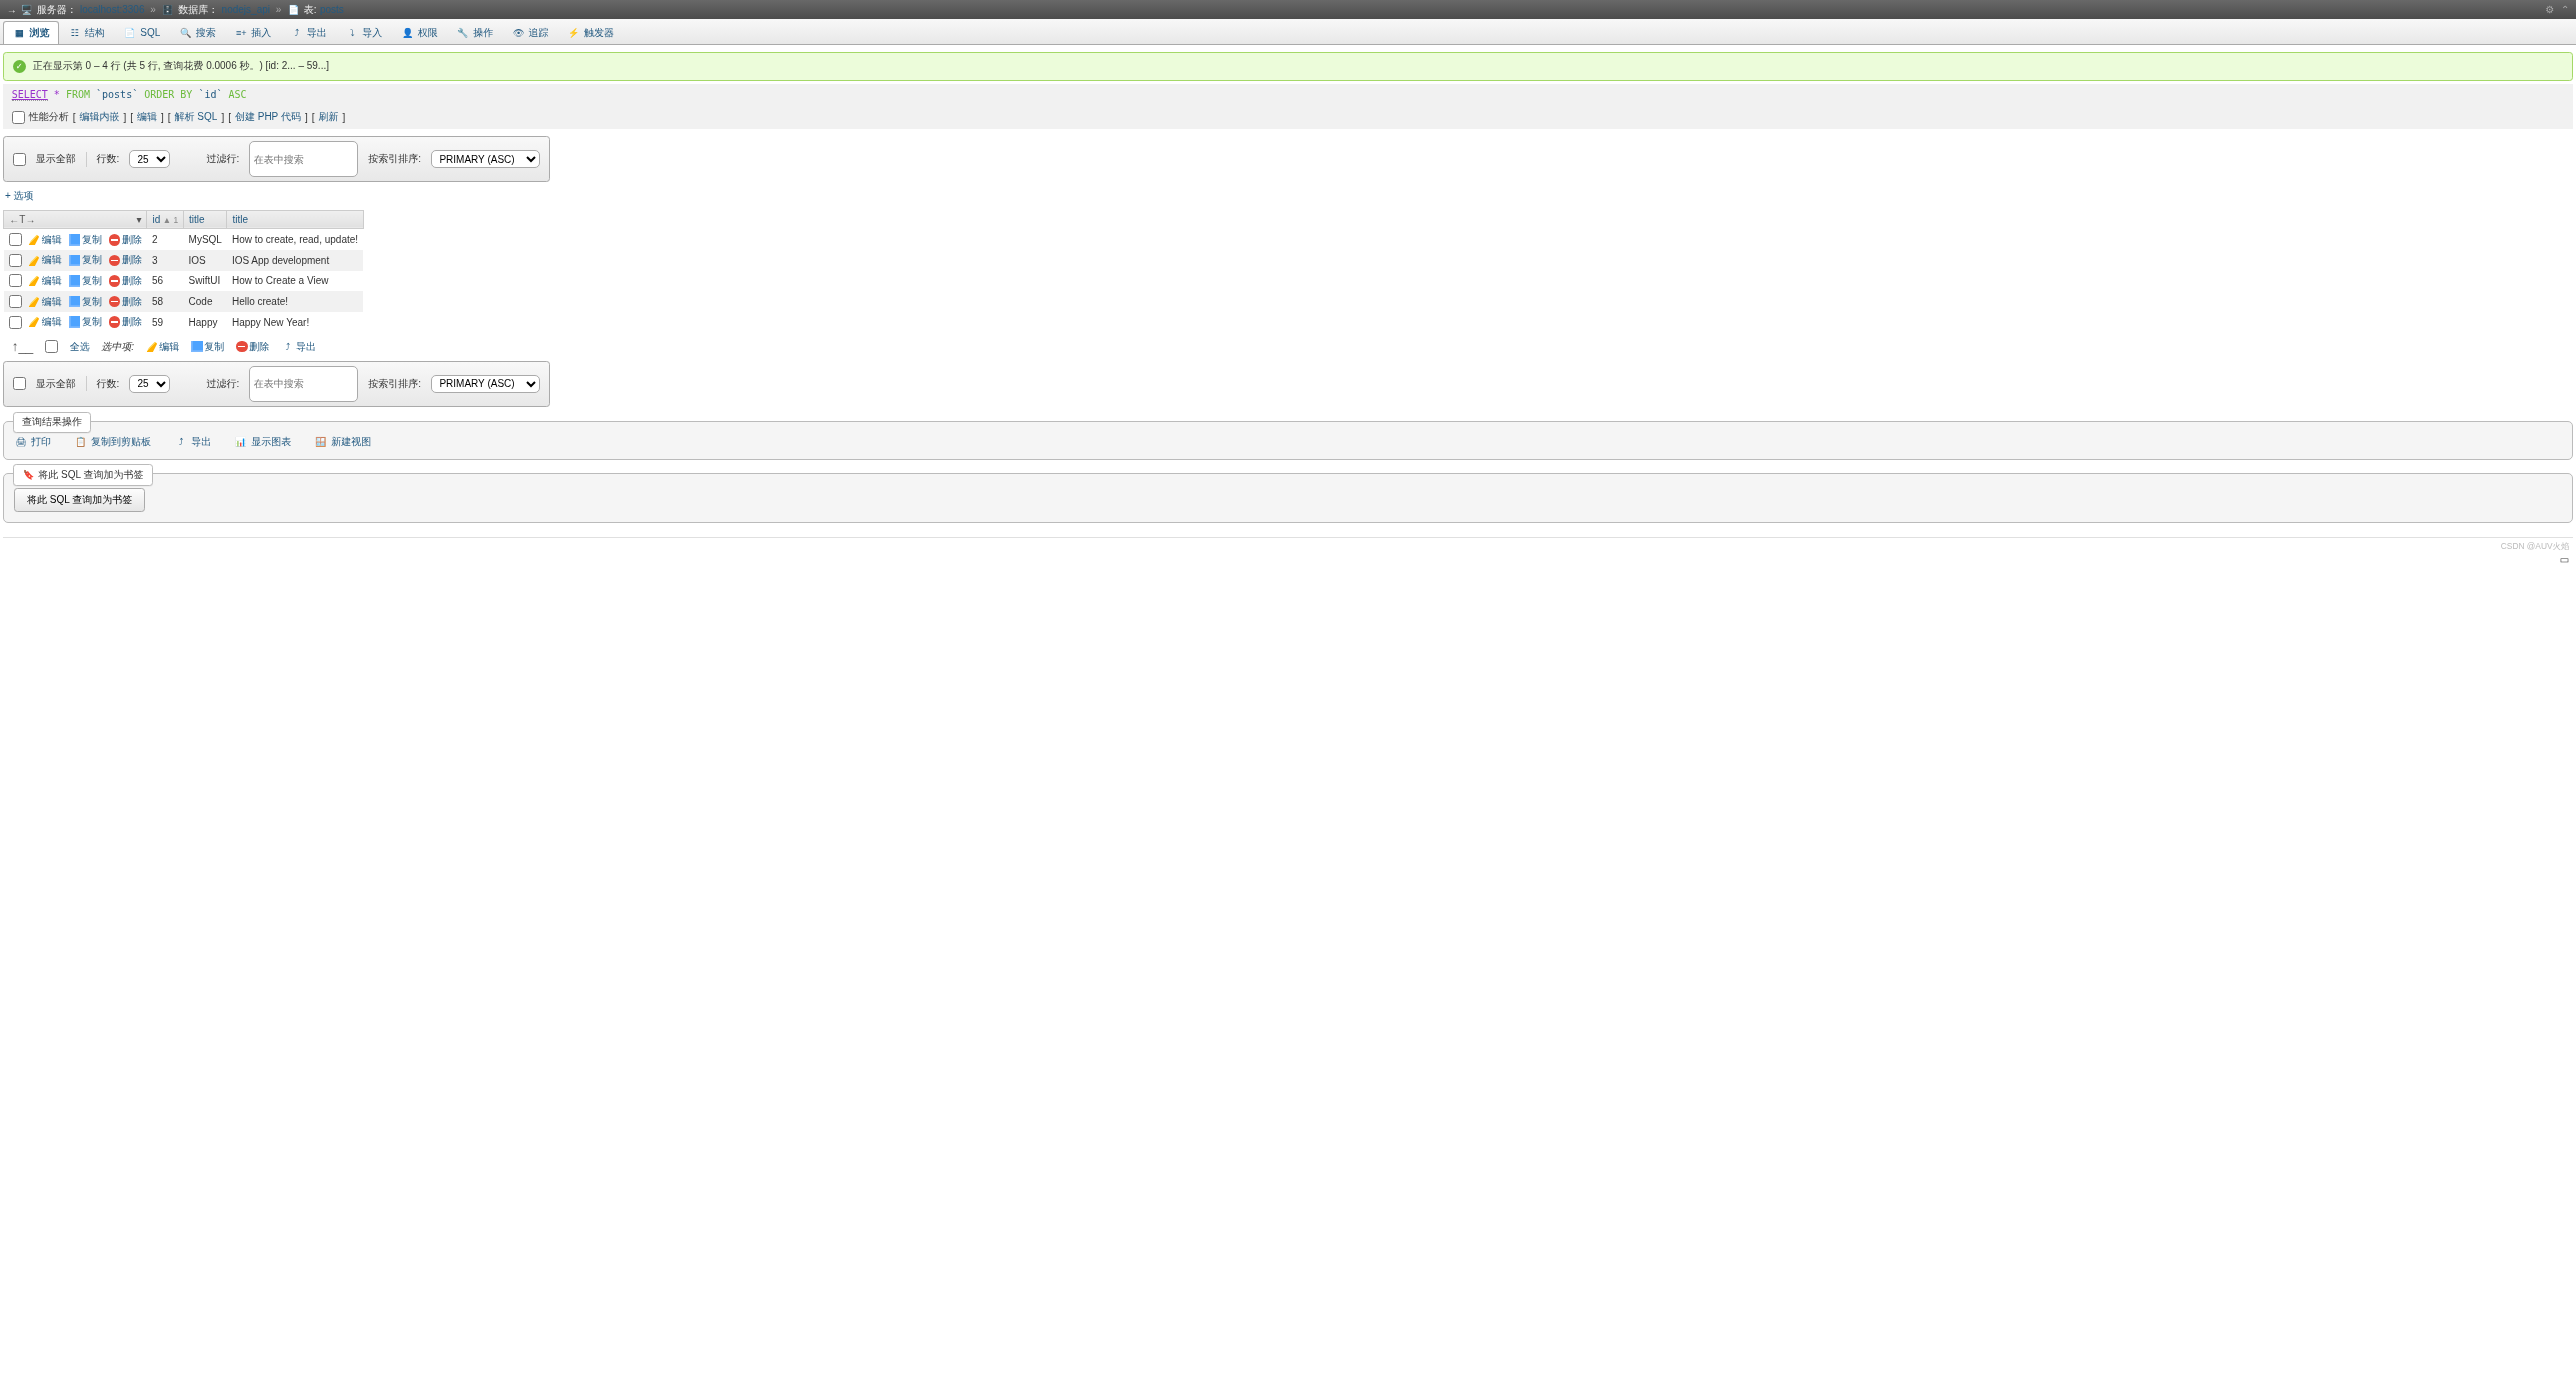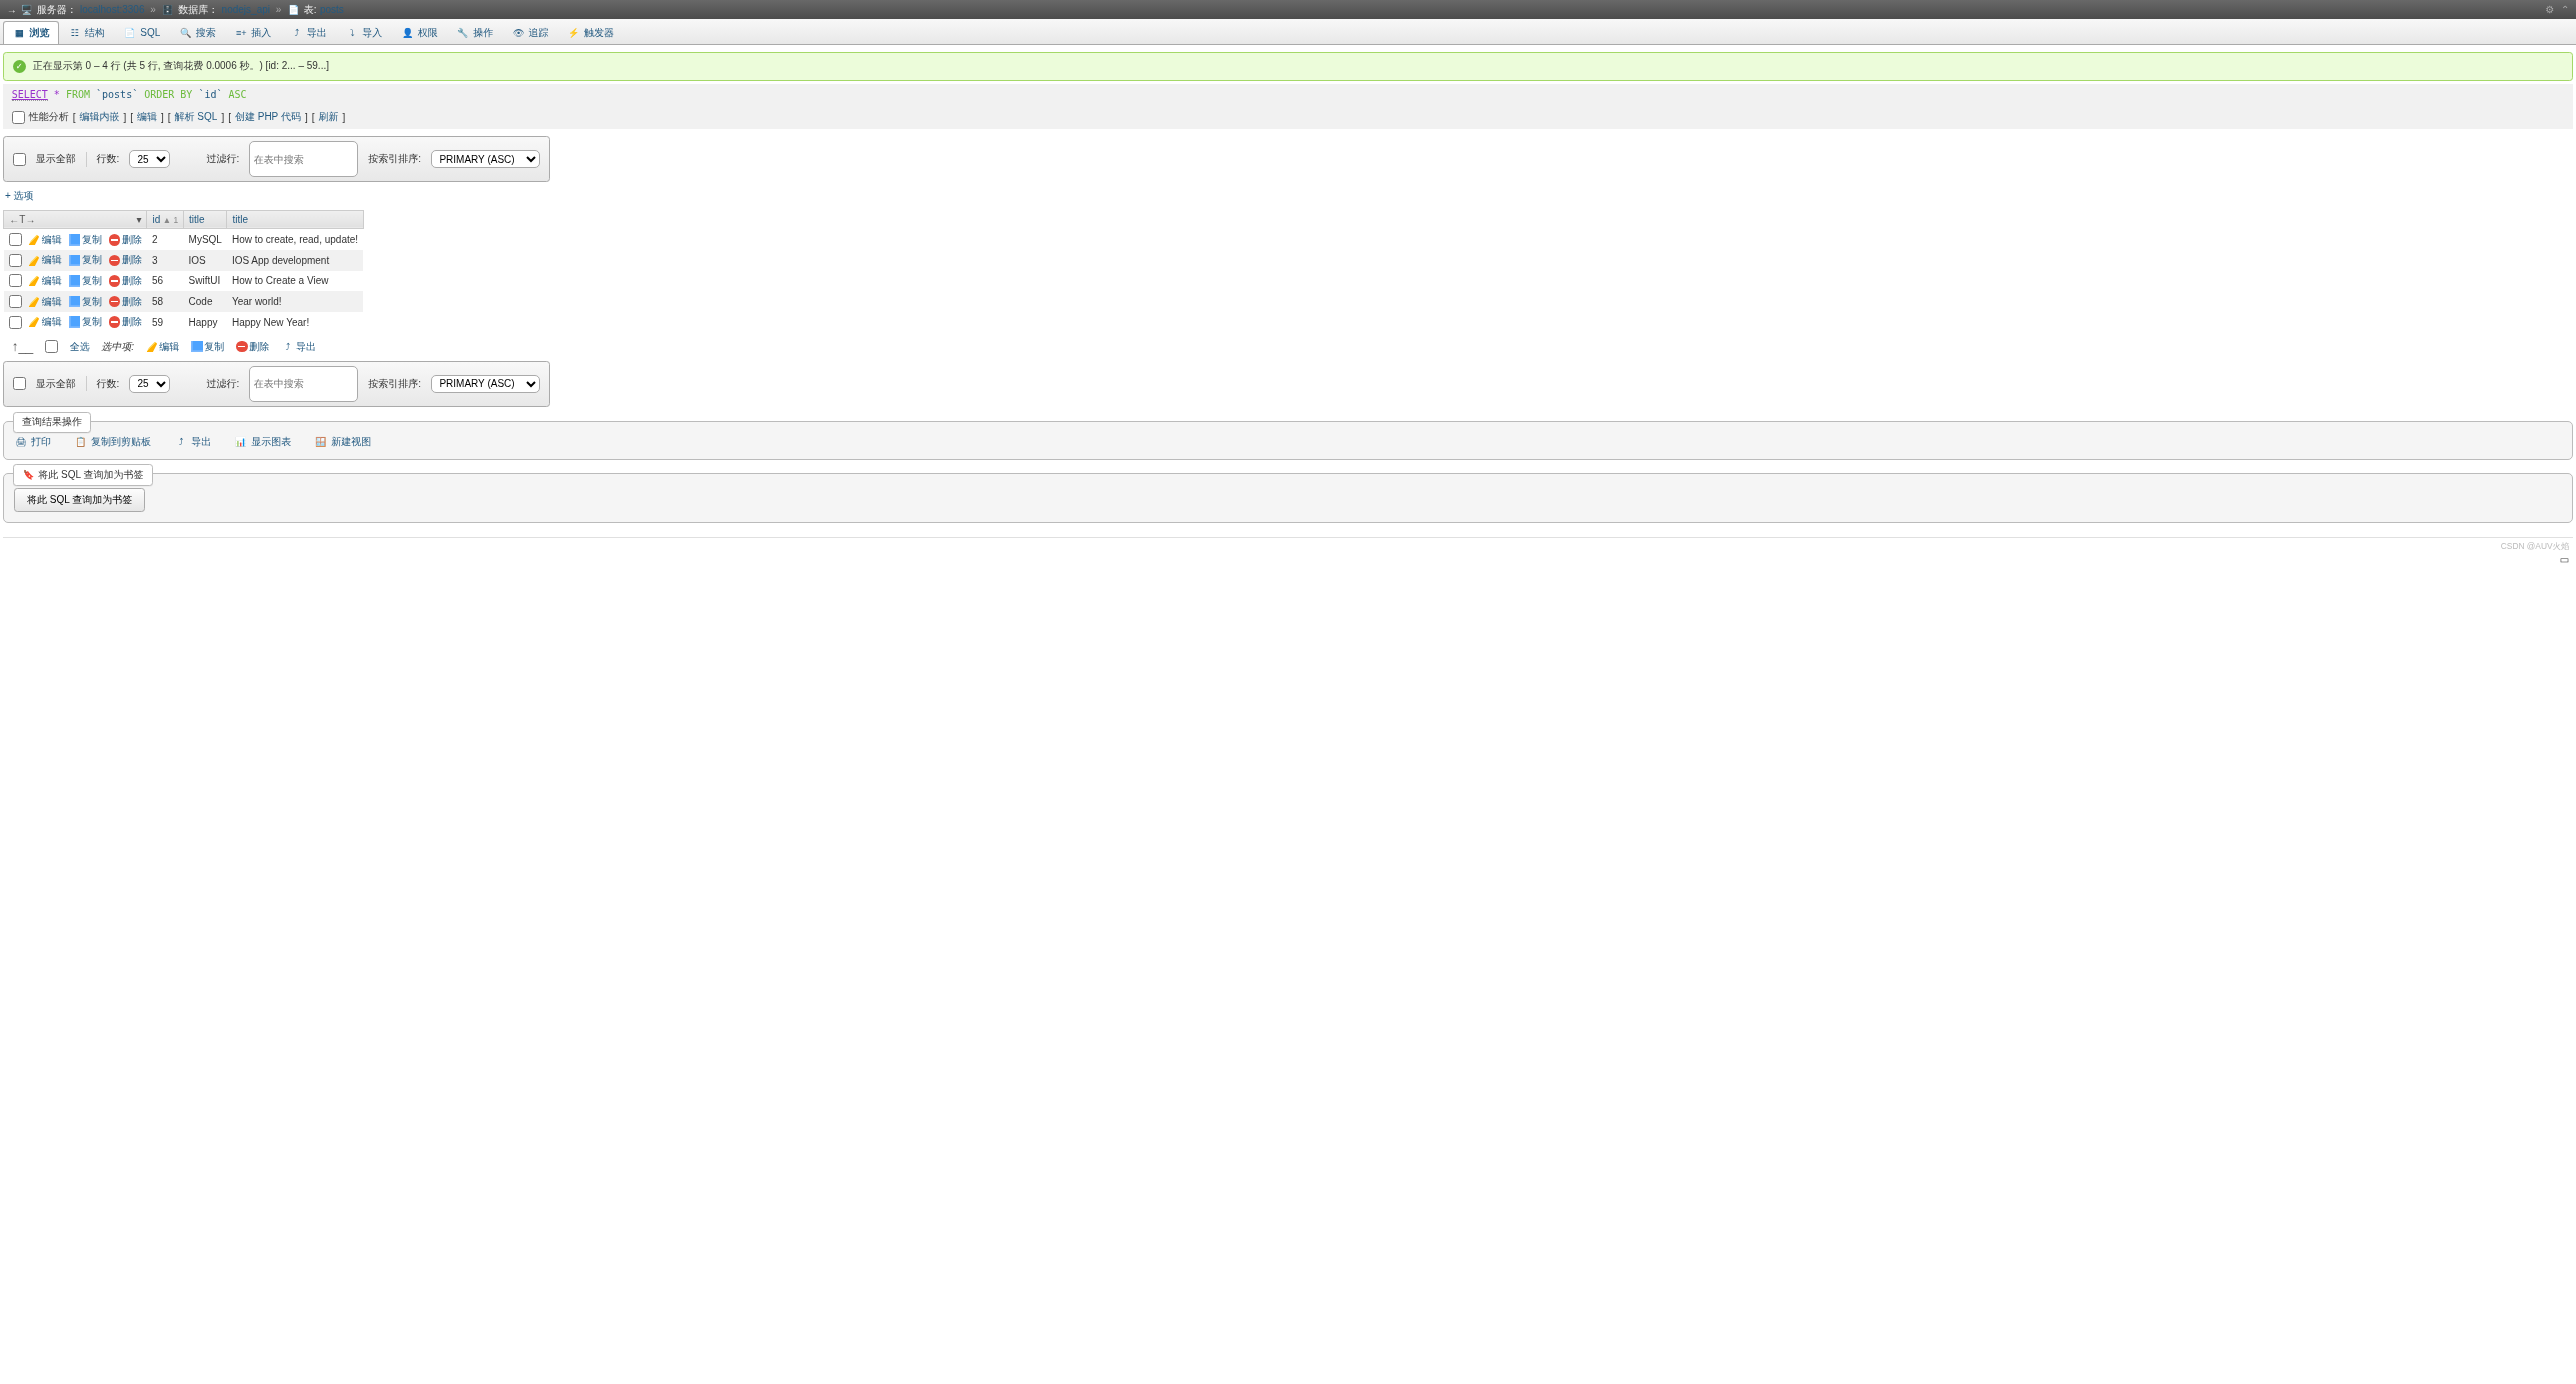--- a/index.html
+++ b/index.html
@@ -239,21 +239,21 @@
         <td>
           <div class="row-actions">
             <input type="checkbox" style="">
             <span class="action-link"><span class="mini-ico i-pencil"></span>编辑</span>
             <span class="action-link"><span class="mini-ico i-copy"></span>复制</span>
             <span class="action-link"><span class="mini-ico i-del"></span>删除</span>
           </div>
         </td>
         <td>58</td>
         <td>Code</td>
-        <td>Year world!</td>
+        <td>Hello create!</td>
       </tr>
       <tr class="odd">
         <td>
           <div class="row-actions">
             <input type="checkbox" style="">
             <span class="action-link"><span class="mini-ico i-pencil"></span>编辑</span>
             <span class="action-link"><span class="mini-ico i-copy"></span>复制</span>
             <span class="action-link"><span class="mini-ico i-del"></span>删除</span>
           </div>
         </td>

